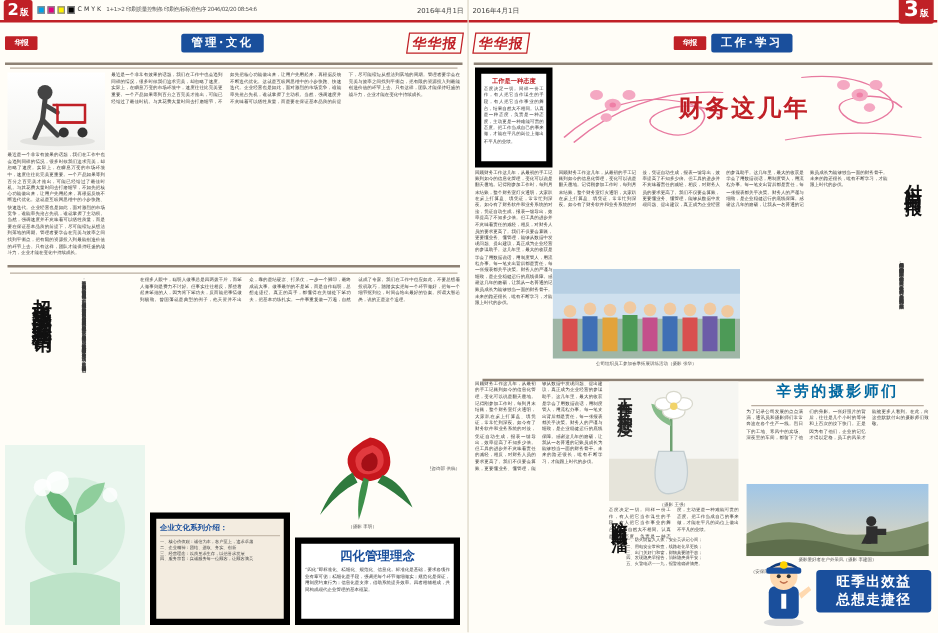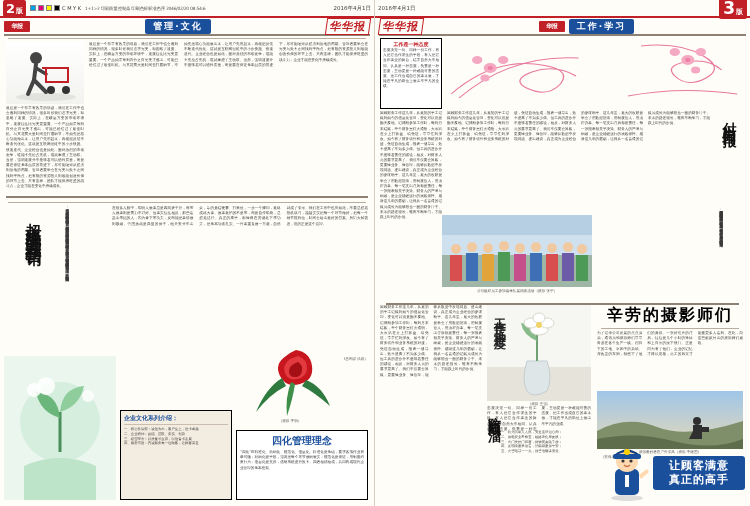--- a/index.html
+++ b/index.html
@@ -30,21 +30,21 @@
   .pagebadge .zi { font-size:7px; }
   .mh-cmyk {
     display:flex; align-items:center; gap:2px; font-size:5px; color:#333;
   }
   .swatch { width:6px; height:6px; display:inline-block; border:0.5px solid #888; }
   .mh-date { font-size:5.5px; color:#444; margin-left:auto; white-space:nowrap; }
   .mh-micro { font-size:4.5px; color:#555; letter-spacing:-0.3px; white-space:nowrap; }
 
   .section-bar {
     display:flex; align-items:center; gap:4px; padding:1px 4px;
-    height:16px;
+    height:32px;
   }
   .sec-logo {
     width:26px; height:11px; background:#c02026; color:#fff;
     font-size:6px; display:flex; align-items:center; justify-content:center;
     border-radius:1px; font-weight:bold; letter-spacing:-0.5px;
   }
   .sec-title {
     background:#1a4f9c; color:#fff; font-size:9px; font-weight:bold;
     padding:1px 8px; border-radius:2px; letter-spacing:2px;
   }
@@ -69,21 +69,21 @@
     word-break:break-all;
   }
   .txt.v {
     writing-mode:vertical-rl; text-orientation:upright;
   }
   .vtitle {
     writing-mode:vertical-rl; font-family:"DejaVu Serif", serif;
     font-weight:bold; font-size:13px; letter-spacing:3px; color:#111;
   }
   .vtitle.big { font-size:16px; }
-  .box { border:1px solid #000000; }
+  .box { border:5px solid #000000; }
   .tint { background:#f3ece0; }
 
   
   .ph { position:relative; overflow:hidden; }
   .cap { font-size:3.6px; color:#555; text-align:center; padding-top:1px; }
 
   
   .deco-head { position:relative; height:64px; overflow:hidden; }
 
   
@@ -267,20 +267,21 @@
               <circle cx="186" cy="22" r="5"></circle>
                 <circle cx="196" cy="14" r="4"></circle>
               <circle cx="176" cy="14" r="4"></circle>
                 <circle cx="192" cy="32" r="3.5"></circle>
             </g>
             <g fill="#ef7fa6">
               <circle cx="34" cy="30" r="2"></circle>
                 <circle cx="186" cy="22" r="2"></circle>
             </g>
           </svg>
+          <div class="headline" style="position:absolute; left:0; right:0; top:20px; font-size:19px; color:#c02026; text-shadow:0 0 1px #fff;">财务这几年</div>
         </div>
       </div>
     </div>
 
     <div style="display:flex; padding:2px 5px 0; gap:5px;">
       <div style="width:62px;">
         <div class="txt" style="height:126px; overflow:hidden;">回顾财务工作这几年，从最初的手工记账到如今的信息化管理，变化可以说是翻天覆地。记得刚参加工作时，每到月末结账，整个财务室灯火通明，大家趴在桌上打算盘、填凭证，常常忙到深夜。如今有了财务软件和业务系统的对接，凭证自动生成，报表一键导出，效率提高了不知多少倍。但工具的进步并不意味着责任的减轻，相反，对财务人员的要求更高了。我们不仅要会算账，更要懂业务、懂管理，能够从数据中发现问题、提出建议，真正成为企业经营的参谋助手。这几年里，最大的收获是学会了用数据说话，用制度管人，用流程办事。每一笔支出背后都是责任，每一张报表都关乎决策。财务人的严谨与细致，是企业稳健运行的底线保障。感谢这几年的磨砺，让我从一名普通的记账员成长为能够独当一面的财务骨干。未来的路还很长，唯有不断学习，才能跟上时代的步伐。</div>
       </div>
       <div style="flex:1;">
         <div class="txt" style="column-count:4; column-gap:5px; height:126px; overflow:hidden;">回顾财务工作这几年，从最初的手工记账到如今的信息化管理，变化可以说是翻天覆地。记得刚参加工作时，每到月末结账，整个财务室灯火通明，大家趴在桌上打算盘、填凭证，常常忙到深夜。如今有了财务软件和业务系统的对接，凭证自动生成，报表一键导出，效率提高了不知多少倍。但工具的进步并不意味着责任的减轻，相反，对财务人员的要求更高了。我们不仅要会算账，更要懂业务、懂管理，能够从数据中发现问题、提出建议，真正成为企业经营的参谋助手。这几年里，最大的收获是学会了用数据说话，用制度管人，用流程办事。每一笔支出背后都是责任，每一张报表都关乎决策。财务人的严谨与细致，是企业稳健运行的底线保障。感谢这几年的磨砺，让我从一名普通的记账员成长为能够独当一面的财务骨干。未来的路还很长，唯有不断学习，才能跟上时代的步伐。</div>
@@ -320,21 +321,21 @@
     </div>
     <div class="cap" style="position:absolute; left:67px; top:288px; width:150px;">公司组织员工参加春季拓展训练活动（摄影 张华）</div>
 
     <div style="position:absolute; right:6px; top:208px; width:26px;">
       <div class="txt v" style="height:150px;">付出与回报从来都不是简单的等式。有人抱怨自己付出了很多却没有得到应有的回报，实际上回报常常是滞后的，它需要时间的发酵。一个人只要持续地付出，终究会在某个节点收获果实。与其计较一时的得失，不如把精力放在提升自己上。当你的能力配得上你的野心，回报自然水到渠成。</div>
     </div>
 
     <div class="rule thick" style="position:absolute; left:5px; right:5px; top:300px;"></div>
 
     <div style="position:absolute; left:222px; top:305px; width:146px;">
-      <div class="headline" style="font-size:16px; color:#000000;">辛劳的摄影师们</div>
+      <div class="headline" style="font-size:12px; color:#0369a1;">辛劳的摄影师们</div>
       <div class="rule" style="margin:2px 4px;"></div>
       <div class="txt" style="column-count:3; column-gap:5px; height:58px; overflow:hidden;">为了记录公司发展的点点滴滴，通讯员和摄影师们常常奔波在各个生产一线。烈日下的工地、寒风中的卖场、深夜里的车间，都留下了他们的身影。一张好照片的背后，往往是几个小时的等待和上百次的按下快门。正是因为有了他们，企业的记忆才得以定格，员工的风采才能被更多人看到。在此，向这些默默付出的摄影师们致敬。</div>
       <div class="ph" style="height:58px; margin-top:2px;">
         <svg viewBox="0 0 146 58" width="146" height="58">
           <defs>
             <linearGradient id="sky" x1="0" y1="0" x2="0" y2="1">
               <stop offset="0" stop-color="#9fc6e8"></stop>
                 <stop offset="1" stop-color="#e6d8b8"></stop>
             </linearGradient>
           </defs>
@@ -396,18 +397,18 @@
         <path d="M9 12 q13 -10 26 0 l0 -2 q-13 -11 -26 0z" fill="#123c7a"></path>
         <rect x="8" y="9" width="28" height="5" rx="2" fill="#1a4f9c"></rect>
         <circle cx="22" cy="7" r="3" fill="#ffd100"></circle>
         <circle cx="18" cy="16" r="1.6" fill="#333"></circle>
         <circle cx="26" cy="16" r="1.6" fill="#333"></circle>
         <path d="M19 20 q3 3 6 0" stroke="#c0714f" stroke-width="1.2" fill="none"></path>
         <rect x="20" y="30" width="4" height="12" fill="#fff"></rect>
         <path d="M34 30 l8 -6 l2 3 l-8 7z" fill="#ffd9b0"></path>
       </svg>
       <div class="footer-badge" style="flex:1;">
-        <div>让顾客满意</div>
-        <div>真正的高手</div>
+        <div>旺季出效益</div>
+        <div>总想走捷径</div>
       </div>
     </div>
   </div>
 </div>
 
 </body></html>

